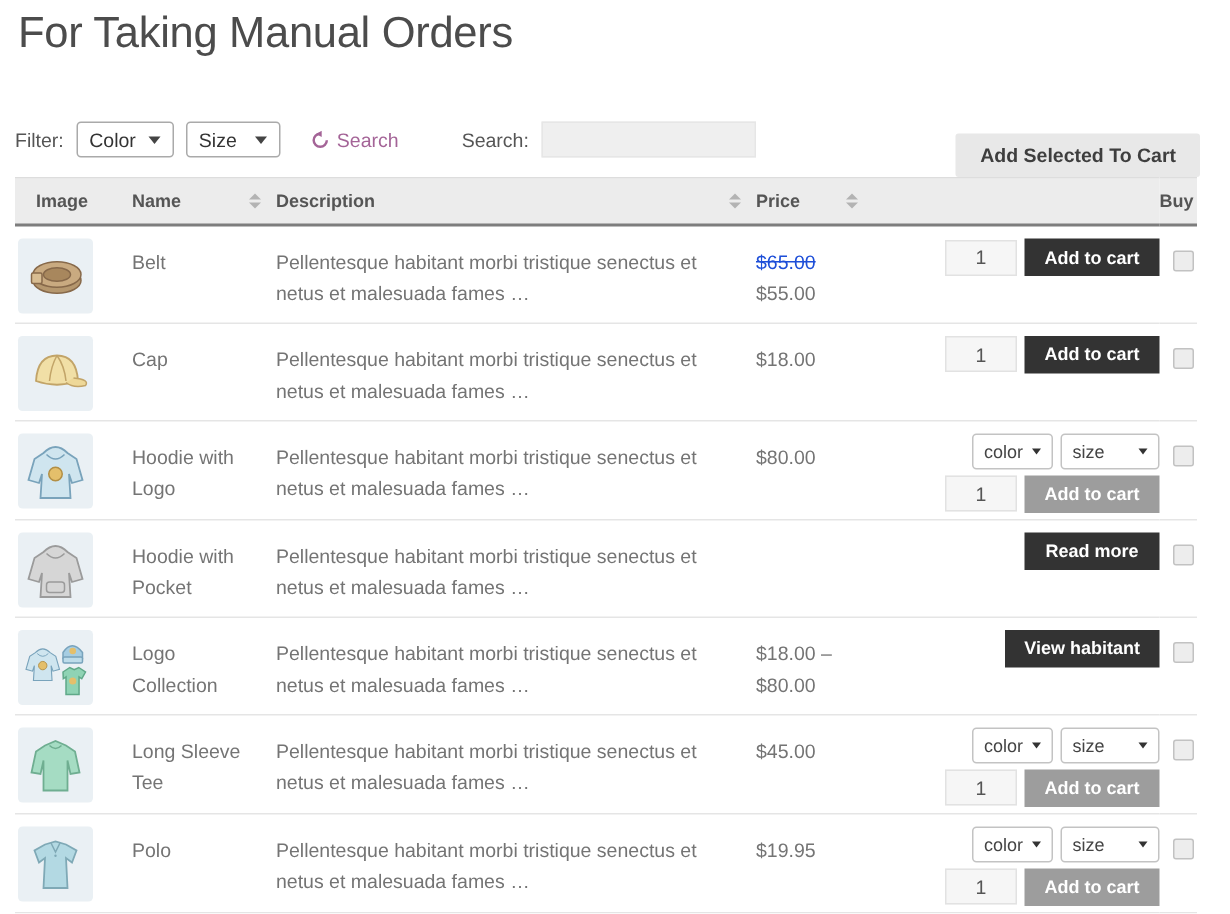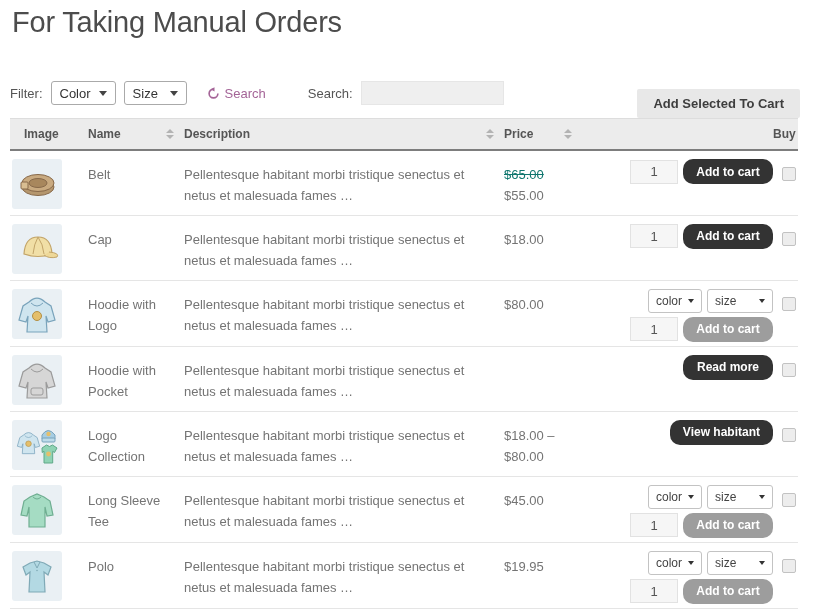--- a/index.html
+++ b/index.html
@@ -30,27 +30,27 @@
   .sort{display:inline-flex;flex-direction:column;gap:2px;}
   .sort i{display:block;width:0;height:0;border-left:4px solid transparent;border-right:4px solid transparent;}
   .sort .up{border-bottom:4px solid #b3b3b3;}
   .sort .down{border-top:4px solid #b3b3b3;}
   tbody tr{border-bottom:1px solid #e5e5e5;}
   td{vertical-align:top;padding:0;height:65px;box-sizing:border-box;}
   .c-img{padding:8px 0 0 2px;}
   .thumb{display:inline-block;width:50px;height:50px;background:#eaf0f4;border-radius:3px;cursor:pointer;}
   .c-name,.c-desc{padding:13px 14px 0 0;font-size:13px;color:#747474;line-height:21px;}
   .c-price{padding:13px 0 0 0;font-size:13px;color:#747474;line-height:21px;}
-  .price-del{display:block;text-decoration:line-through;color:#0f766e;}
+  .price-del{display:block;text-decoration:line-through;color:#1d4ed8;}
   .price-line{display:block;}
   .c-ctrl{padding:8px 0 0 0;text-align:right;}
   .ctrl-line{display:flex;justify-content:flex-end;align-items:center;gap:5px;margin-bottom:4px;}
   .qty{width:48px;height:24px;background:#f6f6f6;border:1px solid #e2e2e2;box-sizing:border-box;
     text-align:center;font-size:13px;color:#555;font-family:inherit;padding:0;}
-  .btn-dark{background:#333;border:none;border-radius:10px;color:#fff;font-size:12px;font-weight:700;
+  .btn-dark{background:#333;border:none;border-radius:0;color:#fff;font-size:12px;font-weight:700;
     height:25px;min-width:90px;padding:0 13px;font-family:inherit;cursor:pointer;}
   .btn-disabled{background:#9d9d9d;}
   .rsel{display:inline-flex;align-items:center;justify-content:space-between;gap:6px;border:1px solid #c3c3c3;
     border-radius:3px;background:#fff;color:#444;font-size:12px;height:24px;padding:0 7px;box-sizing:border-box;cursor:default;}
   .sel-color{min-width:49px}.sel-size{min-width:66px}
   .rsel .caret{border-top-color:#333;border-left-width:3.5px;border-right-width:3.5px;border-top-width:4.5px;}
   .c-buy{text-align:right;padding:16px 2px 0 0;}
   .checkbox{display:inline-block;width:12px;height:12px;background:#ededed;border:1px solid #c2c2c2;border-radius:2px;cursor:pointer;}
   .next-row-sliver{margin:0 0 0 14px;width:94px;height:7px;background:#e9e9e9;border-radius:3px 3px 0 0;}
 </style>

